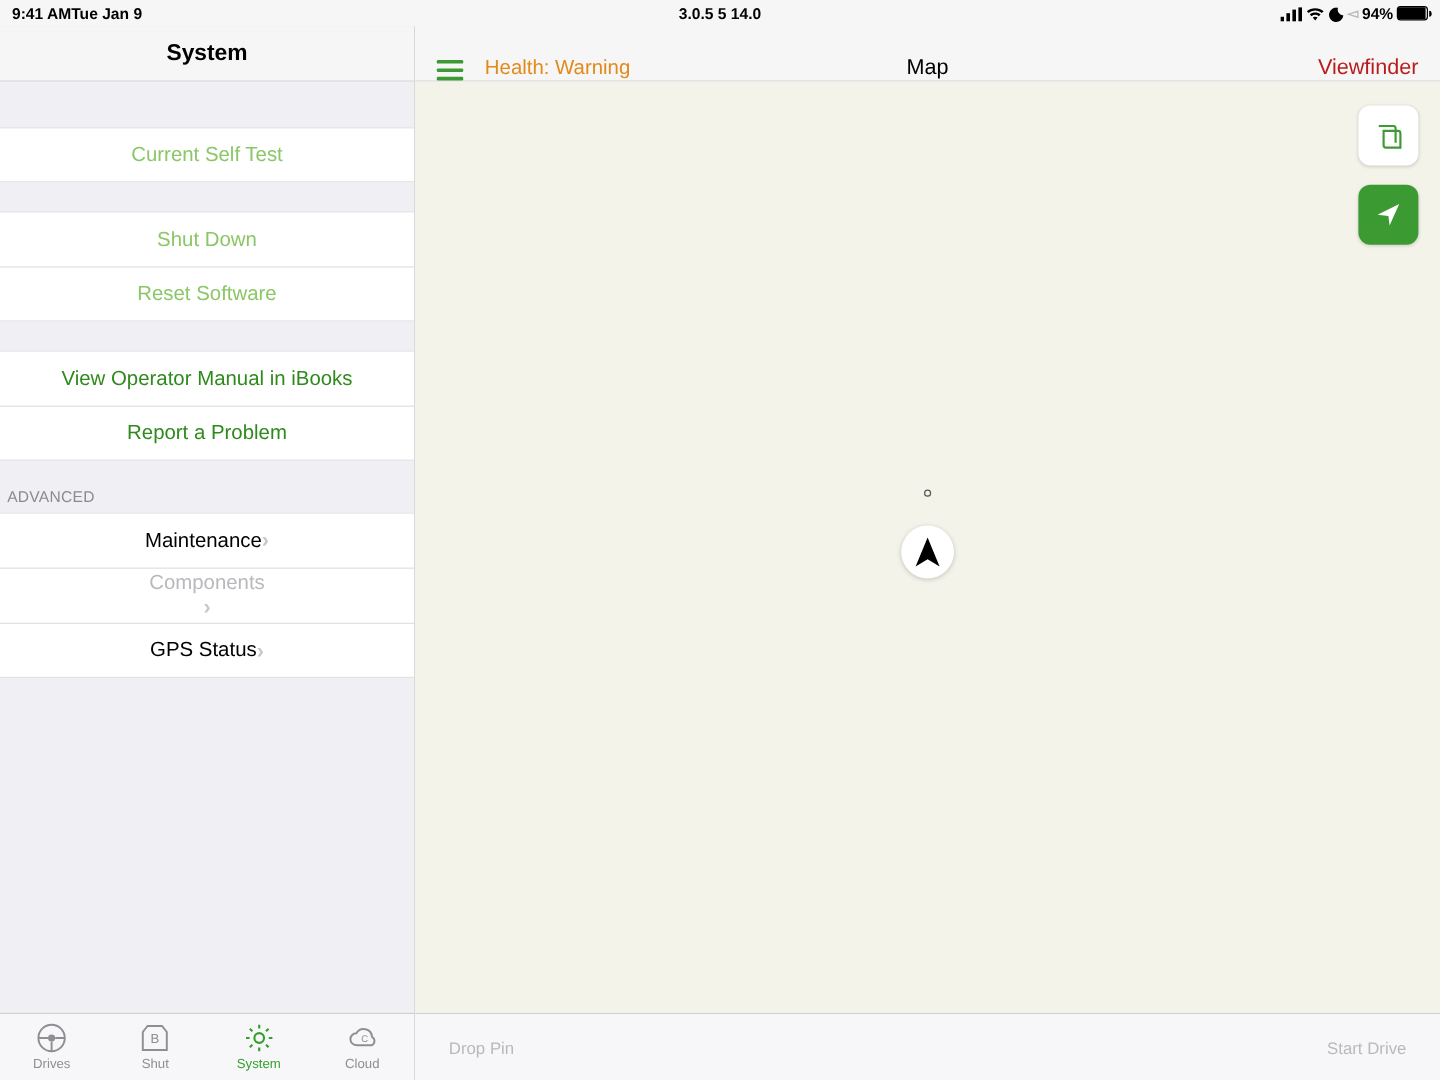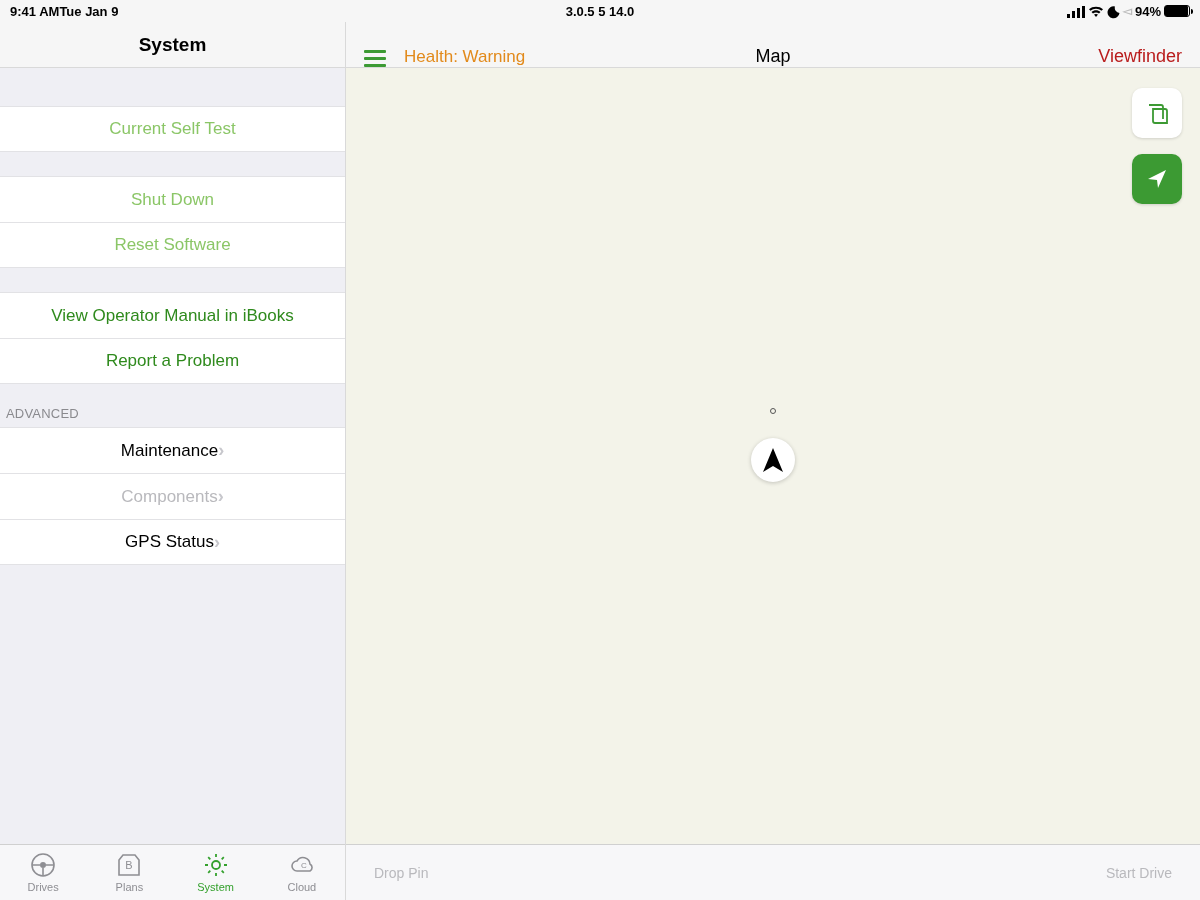--- a/index.html
+++ b/index.html
@@ -44,21 +44,21 @@
     font-size: 13px; color:#8a8a8e; padding: 22px 6px 6px; letter-spacing: .2px;
   }
   .row {
     background:#fff; height:46px; padding:0 17px; font-size:17px;
     display:flex; align-items:center; justify-content:center;
     border-top:1px solid #e2e2e5;
   }
   .row:last-child { border-bottom:1px solid #e2e2e5; }
   .row.green-light { color:#8bc667; }
   .row.green       { color:#2f8a1d; }
-  .row.disabled    { color:#b9b9bd; }
+  .row.disabled    { color:#b9b9bd;flex-direction:column; }
   .row.black       { color:#000; }
   .chevron { color:#c7c7cc; font-size:18px; font-weight:600; }
 
   
   .tabbar {
     height: 56px; margin-top:auto; border-top:1px solid #d0d0d0;
     background:#f7f7f9; display:flex;
   }
   .tab {
     flex:1; display:flex; flex-direction:column; align-items:center;
@@ -201,21 +201,21 @@
           <circle cx="13" cy="13" r="3" fill="#8e8e93" stroke="none"></circle>
         <path d="M2 13 H10 M16 13 H24 M13 16 V24"></path>
       </svg>
       <span>Drives</span>
     </div>
     <div class="tab">
       <svg viewBox="0 0 26 26" fill="none" stroke="#8e8e93" stroke-width="1.6">
         <path d="M7 3 L19 3 L23 8 L23 23 L3 23 L3 8 Z"></path>
           <text x="13" y="17" text-anchor="middle" font-size="11" fill="#8e8e93" stroke="none">B</text>
       </svg>
-      <span>Plans</span>
+      <span>Shut</span>
     </div>
     <div class="tab active">
       <svg viewBox="0 0 26 26" fill="none" stroke="#33a02c" stroke-width="1.8">
         <circle cx="13" cy="13" r="4"></circle>
         <path d="M13 2v3M13 21v3M24 13h-3M5 13H2M20.8 5.2l-2.1 2.1M7.3 18.7l-2.1 2.1M20.8 20.8l-2.1-2.1M7.3 7.3 5.2 5.2"></path>
       </svg>
       <span>System</span>
     </div>
     <div class="tab">
       <svg viewBox="0 0 26 26" fill="none" stroke="#8e8e93" stroke-width="1.6">

